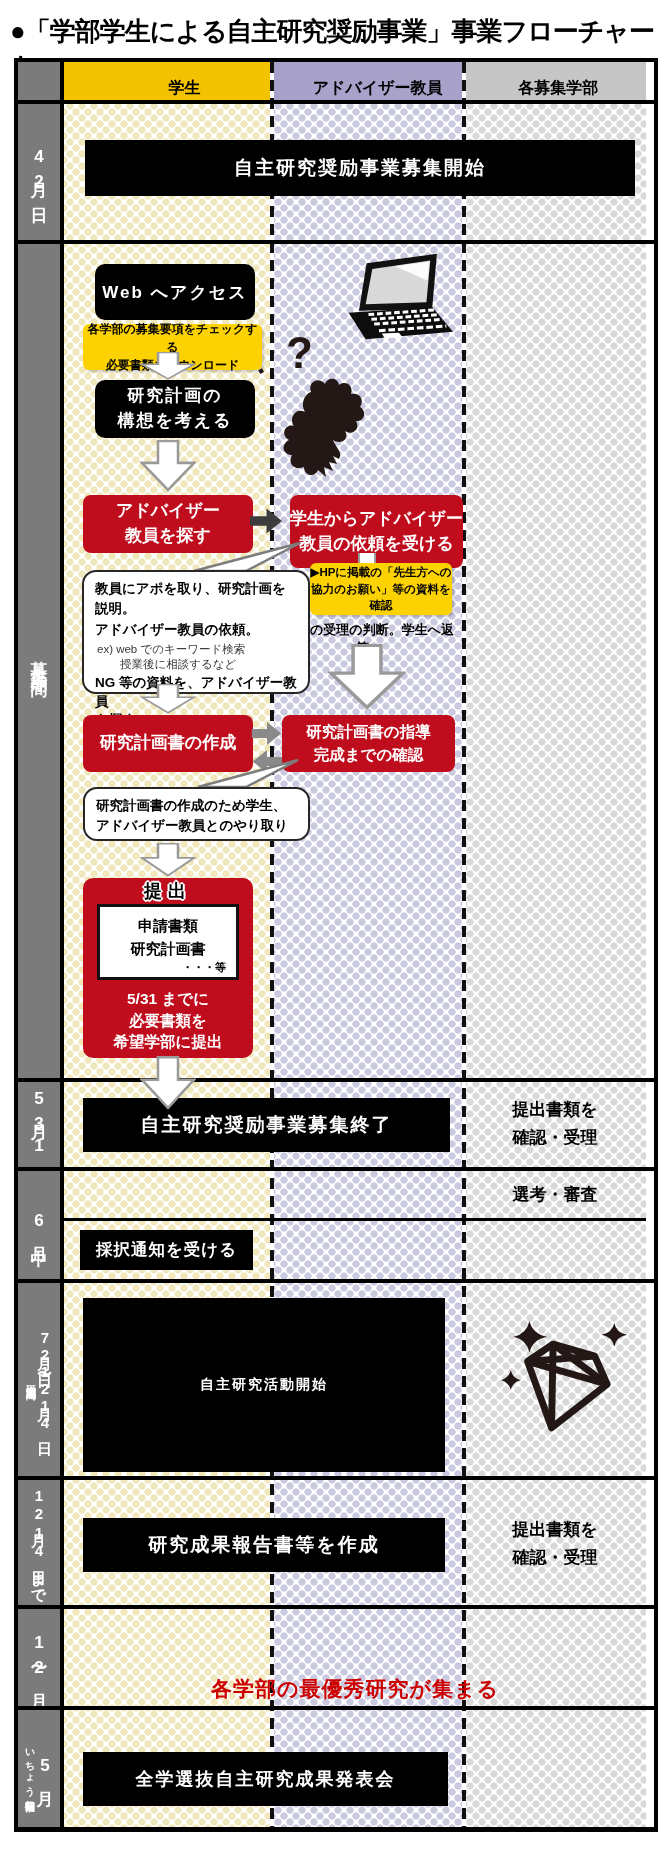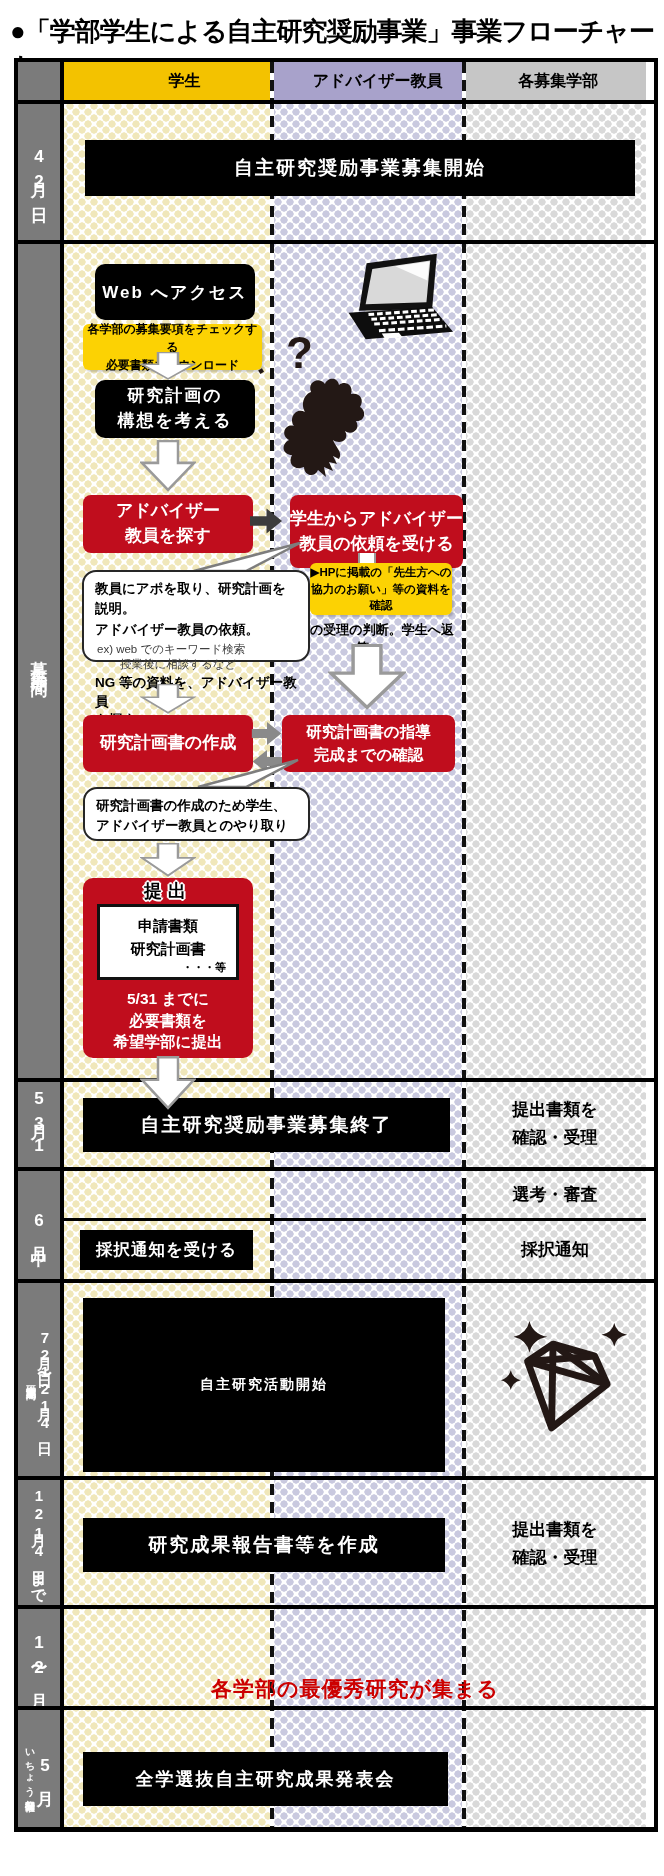--- a/index.html
+++ b/index.html
@@ -34,21 +34,21 @@
   
   .row { position:relative; display:flex; border-top:4px solid #000; }
   .row.first { border-top:none; }
   .lcell { width:46px; border-right:4px solid #000; background:#7b7b7b; display:flex; align-items:center; justify-content:center; flex-shrink:0; }
   .ccell { position:relative; width:582px; }
   .vmain { writing-mode:vertical-rl; text-orientation:upright; color:#fff; font-weight:bold; font-size:17px; letter-spacing:3px; line-height:1; }
   .vside { writing-mode:vertical-rl; text-orientation:upright; color:#fff; font-weight:bold; font-size:10px; letter-spacing:1px; margin-right:2px; line-height:1; }
   .sp6 { letter-spacing:7px; }
 
   
-  .hlabels { display:flex; height:38px; align-items:center; font-weight:bold; font-size:16px; color:#000;padding-left:20px; }
+  .hlabels { display:flex; height:52px; align-items:center; font-weight:bold; font-size:16px; color:#000;padding-left:20px; }
   .hlabels span { text-align:center; }
   .hl-st { width:208px; } .hl-ad { width:192px; } .hl-fa { width:182px; }
 
   
   .abs { position:absolute; }
   .blackbox { position:absolute; background:#000; color:#fff; font-weight:bold; text-align:center;
     display:flex; align-items:center; justify-content:center; letter-spacing:2px; }
   .rnd { border-radius:10px; }
   .redbox { position:absolute; background:#c00d1d; color:#fff; font-weight:bold; text-align:center;
     border-radius:8px; display:flex; align-items:center; justify-content:center; line-height:1.45; }
@@ -158,21 +158,21 @@
 
       <div class="abs ml" style="left:210px;top:377px;width:190px;text-align:center;font-weight:bold;font-size:13px;color:#000;">依頼の受理の判断。学生へ返答。</div>
 
       <svg class="abs" style="left:264px;top:400px;" width="78" height="66" viewBox="0 0 56 50" preserveAspectRatio="none">
         <path d="M18 1 H38 V22 H54 L28 48 L2 22 H18 Z" fill="#fff" stroke="#9a9a9a" stroke-width="2.5"></path>
       </svg>
 
       <svg class="abs" style="left:128px;top:297px;" width="112" height="31" viewBox="0 0 112 31">
         <polygon points="2,30 108,2 54,30" fill="#fff" stroke="#7d7d7d" stroke-width="2.5"></polygon>
       </svg>
-      <div class="bubble" style="left:18px;top:326px;width:228px;height:92px;">
+      <div class="bubble" style="left:18px;top:326px;width:228px;height:124px;">
         <div class="b-main ml">教員にアポを取り、研究計画を説明。
 アドバイザー教員の依頼。</div>
         <div class="b-ex ml">ex) web でのキーワード検索
 　　授業後に相談するなど</div>
         <div class="b-main ml" style="line-height:1.4;">NG 等の資料を、アドバイザー教員
 を探す。</div>
       </div>
 
       <svg class="abs" style="left:76px;top:440px;" width="56" height="30" viewBox="0 0 56 50" preserveAspectRatio="none">
         <path d="M18 1 H38 V22 H54 L28 48 L2 22 H18 Z" fill="#fff" stroke="#9a9a9a" stroke-width="2.5"></path>
@@ -230,21 +230,20 @@
   </div>
 
   <div class="row" style="height:112px">
     <div class="lcell">
         <span class="vmain">6月中</span>
       </div>
     <div class="ccell">
       <div class="rctext" style="top:0;line-height:47px;">選考・審査</div>
       <div class="abs" style="left:0;right:0;top:47px;height:3px;background:#000;"></div>
       <div class="blackbox" style="left:16px;top:59px;width:173px;height:40px;font-size:16.5px;letter-spacing:1px;">採択通知を受ける</div>
-      <div class="rctext" style="top:50px;line-height:58px;">採択通知</div>
     </div>
   </div>
 
   <div class="row" style="height:197px">
     <div class="lcell">
       <span class="vside">研究実施期間</span>
       <span class="vmain" style="font-size:15px;letter-spacing:0;">7月2日〜12月14日</span>
     </div>
     <div class="ccell">
       <div class="blackbox" style="left:19px;top:15px;width:362px;height:174px;font-size:14px;">自主研究活動開始</div>

